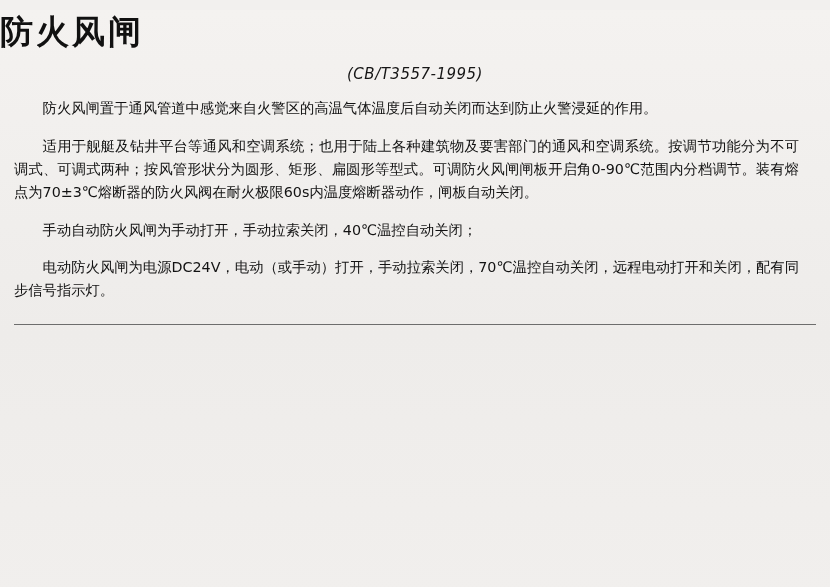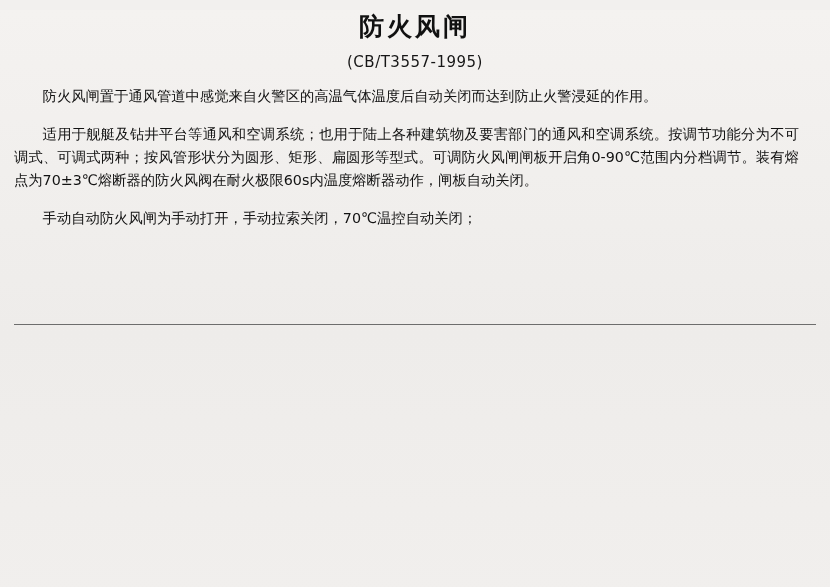--- a/index.html
+++ b/index.html
@@ -15,33 +15,34 @@
     position: relative;
     overflow: hidden;
   }
   .page {
     position: relative;
     width: 830px;
     height: 587px;
     background: linear-gradient(180deg, #f4f2f0 0%, #eeecea 55%, #f1efed 100%);
   }
   .title {
-    text-align: center;
-    font-size: 25px;
+    text-align: left;
+    font-size: 33px;
     font-weight: bold;
     letter-spacing: 3px;
     margin-top: 10px;
     color: #111;
   }
   .subtitle {
     text-align: center;
     font-size: 15px;
     margin-top: 10px;
     color: #161616;
     letter-spacing: 0.5px;
+    font-style: italic;
   }
   .body-text {
     margin: 14px 31px 0 14px;
     font-size: 14.3px;
     line-height: 1.62;
     text-align: justify;
     color: #121212;
   }
   .para {
     text-indent: 2em;
@@ -68,21 +69,22 @@
 <body>
 
 <div class="page">
 
   <div class="title">防火风闸</div>
   <div class="subtitle">(CB/T3557-1995)</div>
 
   <div class="body-text">
     <p class="para">防火风闸置于通风管道中感觉来自火警区的高温气体温度后自动关闭而达到防止火警浸延的作用。</p>
     <p class="para">适用于舰艇及钻井平台等通风和空调系统；也用于陆上各种建筑物及要害部门的通风和空调系统。按调节功能分为不可调式、可调式两种；按风管形状分为圆形、矩形、扁圆形等型式。可调防火风闸闸板开启角0-90℃范围内分档调节。装有熔点为70±3℃熔断器的防火风阀在耐火极限60s内温度熔断器动作，闸板自动关闭。</p>
-    <p class="para">手动自动防火风闸为手动打开，手动拉索关闭，70℃温控自动关闭；</p>
+    <p class="para">手动自动防火风闸为手动打开，手动拉索关闭，40℃温控自动关闭；</p>
+    <p class="para">电动防火风闸为电源DC24V，电动（或手动）打开，手动拉索关闭，70℃温控自动关闭，远程电动打开和关闭，配有同步信号指示灯。</p>
   </div>
 
   <div class="top-rule"></div>
 
   <div class="diagram">
 
     
     
 
     

